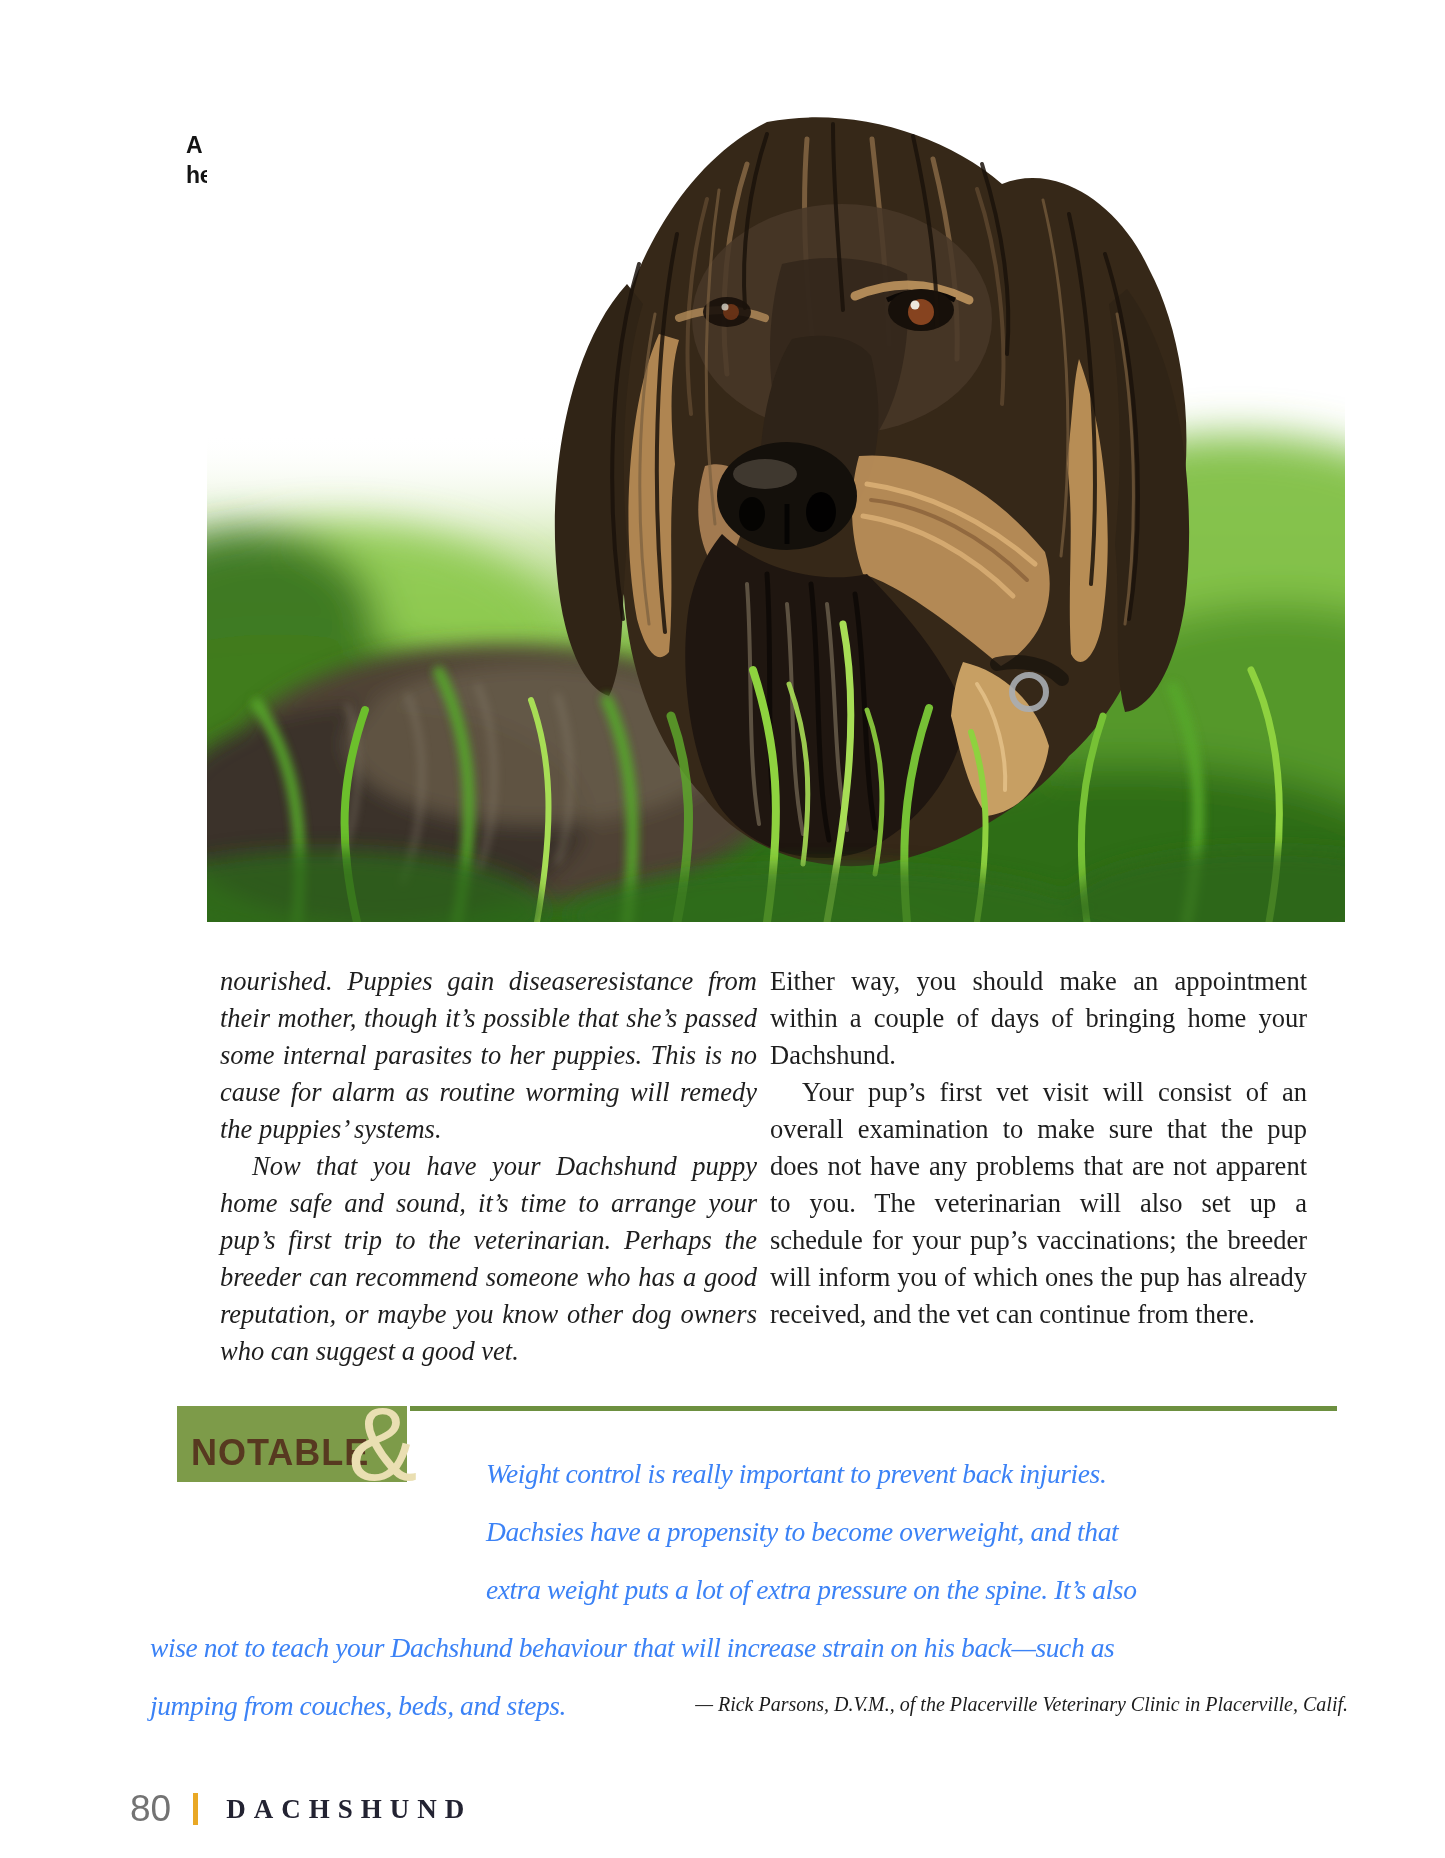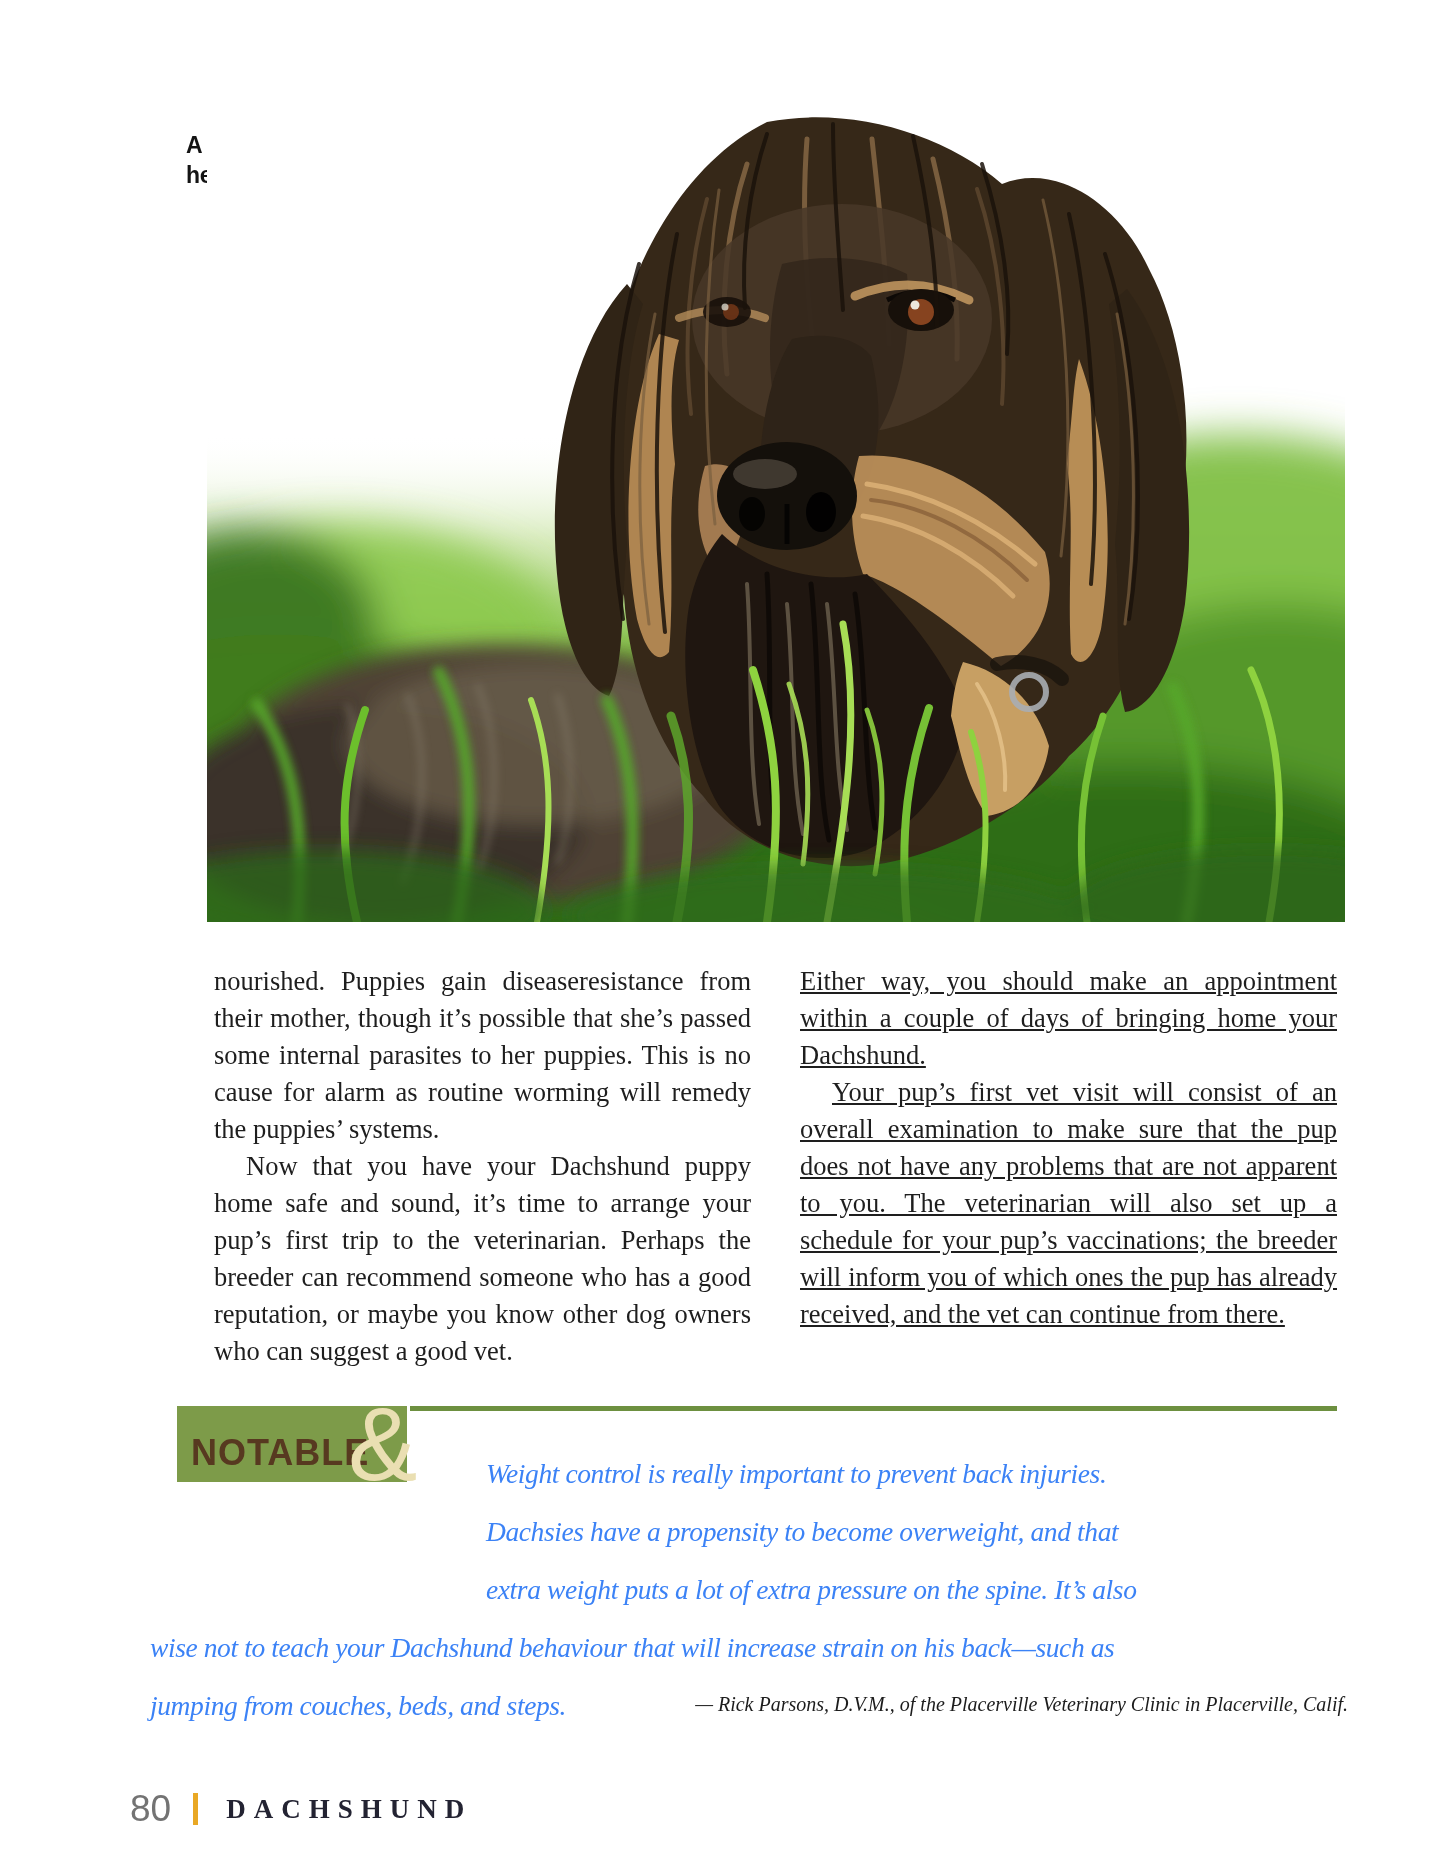--- a/index.html
+++ b/index.html
@@ -18,22 +18,22 @@
 
   
   .photo { position:absolute; left:207px; top:104px; width:1138px; height:818px; margin:0; }
   .photo svg { display:block; width:100%; height:100%; }
 
   
   .col {
     position:absolute; top:963px; width:537px;
     font-size:26.5px; line-height:37px; text-align:justify; color:#1e1e1e;
   }
-  .col-left  { left:214px; }
-  .col-right { left:800px;text-decoration:underline; }
+  .col-left  { left:220px;font-style:italic; }
+  .col-right { left:770px; }
   .col p { margin:0; }
   .col p.indented { text-indent:32px; }
 
   
   .rule { position:absolute; left:410px; top:1406px; width:927px; height:5px; background:#6d9040; }
 
   
   .nq-green {
     position:absolute; left:177px; top:1406px; width:230px; height:76px;
     background:#7d9b49; display:flex; align-items:flex-end; z-index:1;

